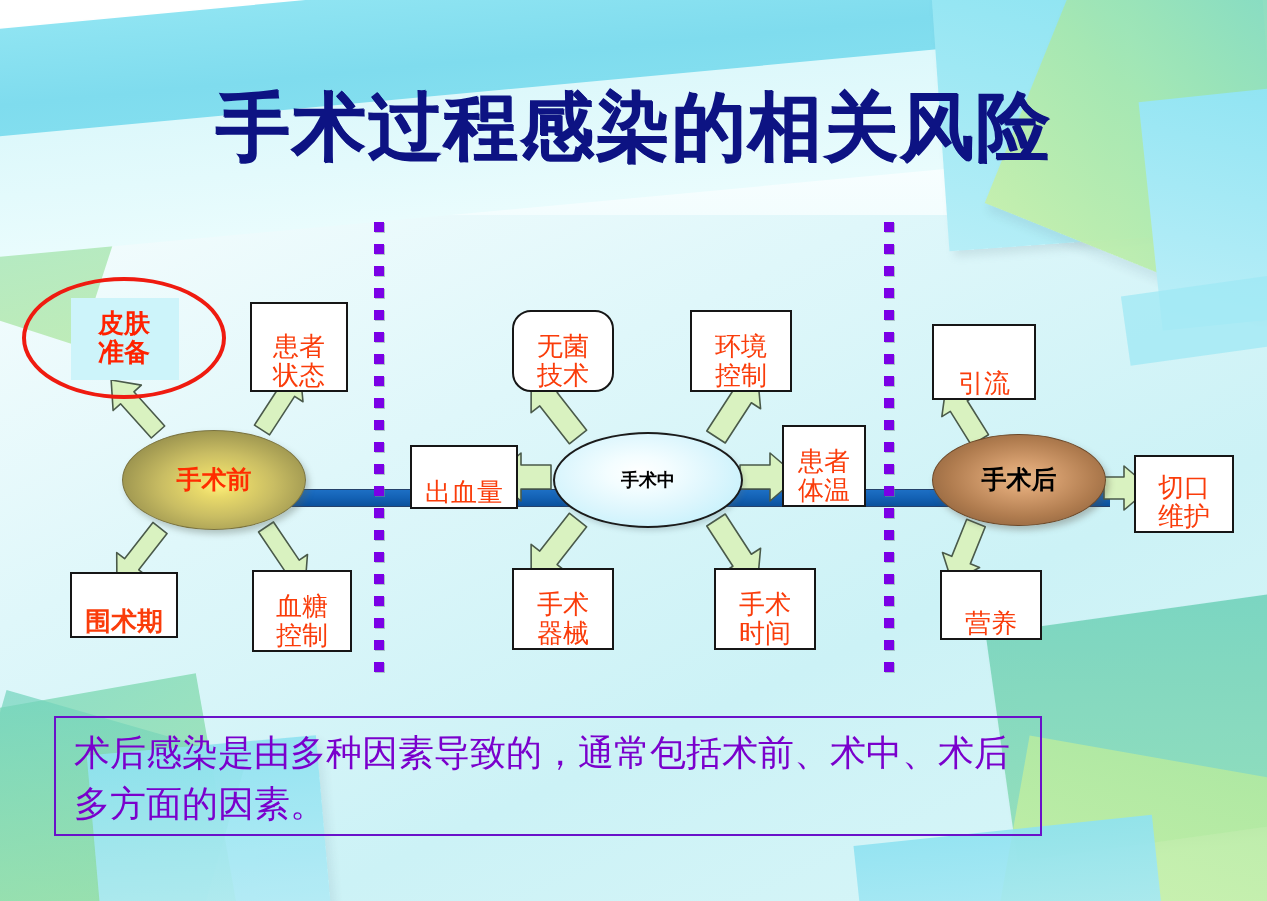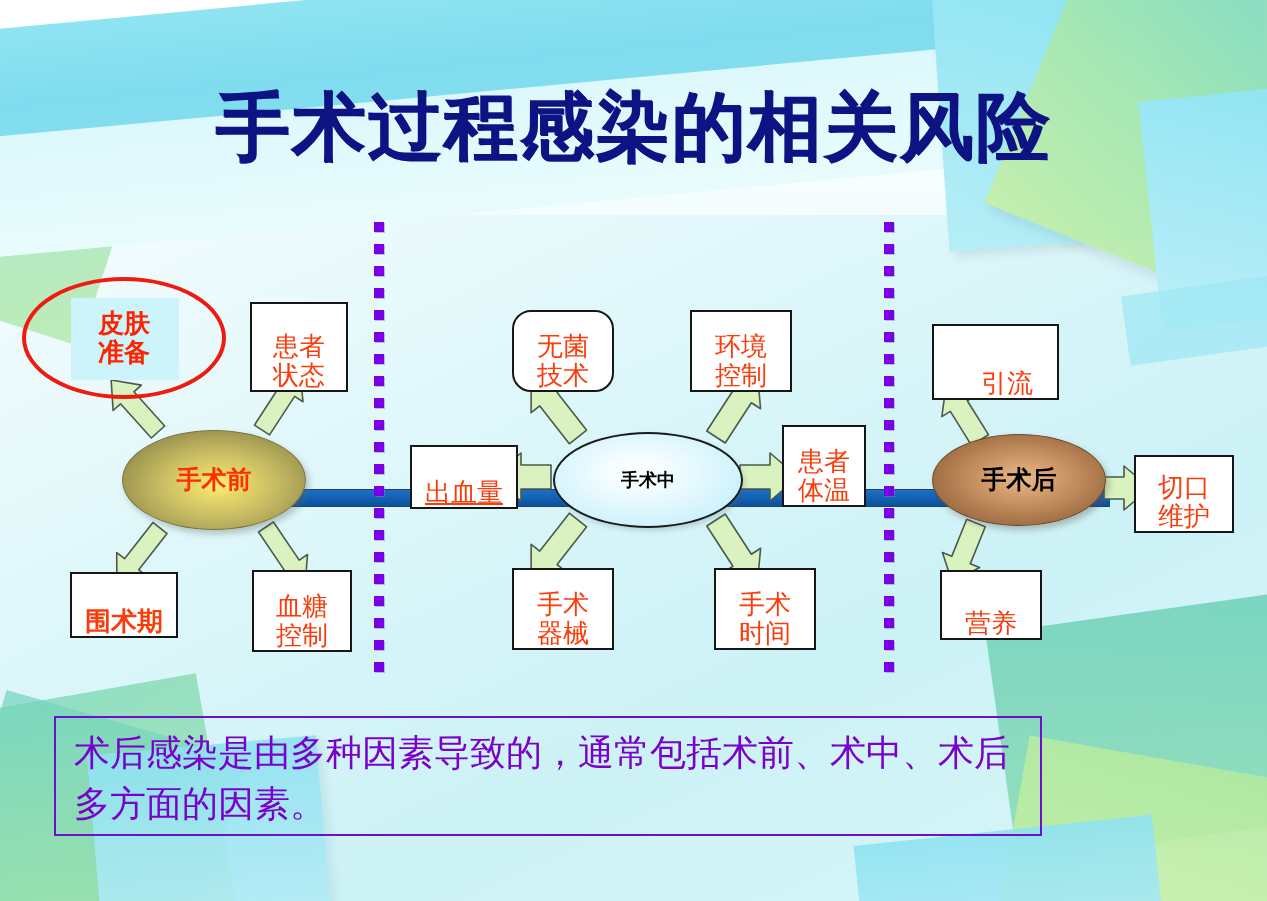--- a/index.html
+++ b/index.html
@@ -364,34 +364,34 @@
     <div class="box" style="left:252px;top:570px;width:96px;height:78px;">
       <span>血糖<br>控制</span>
     </div>
 
     <div class="box" style="left:512px;top:310px;width:98px;height:78px;border-radius:19px;">
       <span>无菌<br>技术</span>
     </div>
     <div class="box" style="left:690px;top:310px;width:98px;height:78px;">
       <span>环境<br>控制</span>
     </div>
-    <div class="box" style="left:410px;top:445px;width:104px;height:60px;text-decoration:underline;">
+    <div class="box" style="left:410px;top:445px;width:104px;height:60px;">
       <span>出血量</span>
     </div>
     <div class="box" style="left:782px;top:425px;width:80px;height:78px;">
       <span>患者<br>体温</span>
     </div>
     <div class="box" style="left:512px;top:568px;width:98px;height:78px;">
       <span>手术<br>器械</span>
     </div>
     <div class="box" style="left:714px;top:568px;width:98px;height:78px;">
       <span>手术<br>时间</span>
     </div>
 
-    <div class="box" style="left:932px;top:324px;width:100px;height:72px;padding-left:23px;">
+    <div class="box" style="left:932px;top:324px;width:100px;height:72px;">
       <span>引流</span>
     </div>
     <div class="box" style="left:1134px;top:455px;width:96px;height:74px;">
       <span>切口<br>维护</span>
     </div>
     <div class="box" style="left:940px;top:570px;width:98px;height:66px;">
       <span>营养</span>
     </div>
 
   </div>

